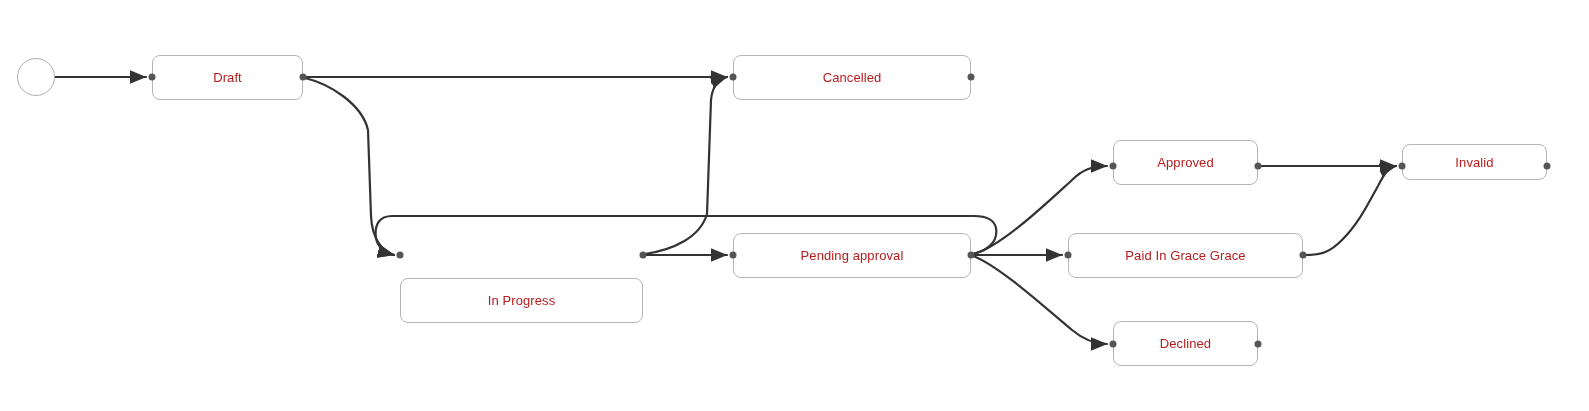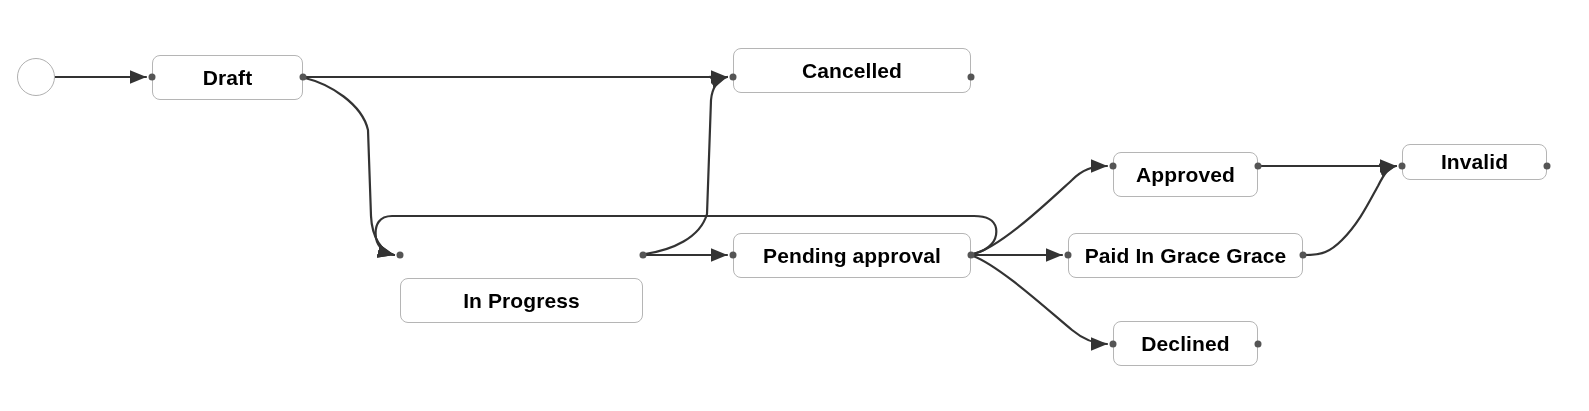--- a/index.html
+++ b/index.html
@@ -30,26 +30,25 @@
     box-sizing: border-box;
     border: 1px solid #b5b5b5;
     border-radius: 8px;
     background: #ffffff;
     display: flex;
     align-items: center;
     justify-content: center;
   }
   .node-label {
     font-family: "Liberation Sans", sans-serif;
-    font-size: 21px;
-    color: #000000;
+    font-size: 13px;
+    color: #b91c1c;
     letter-spacing: 0.1px;
     white-space: nowrap;
     user-select: none;
-    font-weight: bold;
   }
   .port {
     position: absolute;
     width: 7px;
     height: 7px;
     border-radius: 50%;
     background: #555555;
     transform: translate(-50%, -50%);
   }
   .start-node {
@@ -92,30 +91,30 @@
         <path class="edge-path" d="M 1305 255 C 1322 255 1330 252 1342 240 C 1360 222 1370 200 1378 186 C 1384 174 1388 168 1396 166" stroke="#333333" marker-end="url(#arrowhead)"></path>
       </g>
   </svg>
 
   <div class="start-node" id="start-node" style="left: 17px; top: 58px; width: 38px; height: 38px;"></div>
 
   <div id="nodes-group">
       <div class="node" style="left: 152px; top: 55px; width: 151px; height: 45px;">
         <span class="node-label">Draft</span>
       </div>
-      <div class="node" style="left: 733px; top: 48px; width: 238px; height: 45px;">
+      <div class="node" style="left: 733px; top: 55px; width: 238px; height: 45px;">
         <span class="node-label">Cancelled</span>
       </div>
       <div class="node" style="left: 400px; top: 238px; width: 243px; height: 45px; margin-top: 40px;">
         <span class="node-label">In Progress</span>
       </div>
       <div class="node" style="left: 733px; top: 233px; width: 238px; height: 45px; text-align: right;">
         <span class="node-label">Pending approval</span>
       </div>
-      <div class="node" style="left: 1113px; top: 152px; width: 145px; height: 45px;">
+      <div class="node" style="left: 1113px; top: 140px; width: 145px; height: 45px;">
         <span class="node-label">Approved</span>
       </div>
       <div class="node" style="left: 1068px; top: 233px; width: 235px; height: 45px;">
         <span class="node-label">Paid In Grace Grace</span>
       </div>
       <div class="node" style="left: 1113px; top: 321px; width: 145px; height: 45px;">
         <span class="node-label">Declined</span>
       </div>
       <div class="node" style="left: 1402px; top: 144px; width: 145px; height: 36px;">
         <span class="node-label">Invalid</span>

